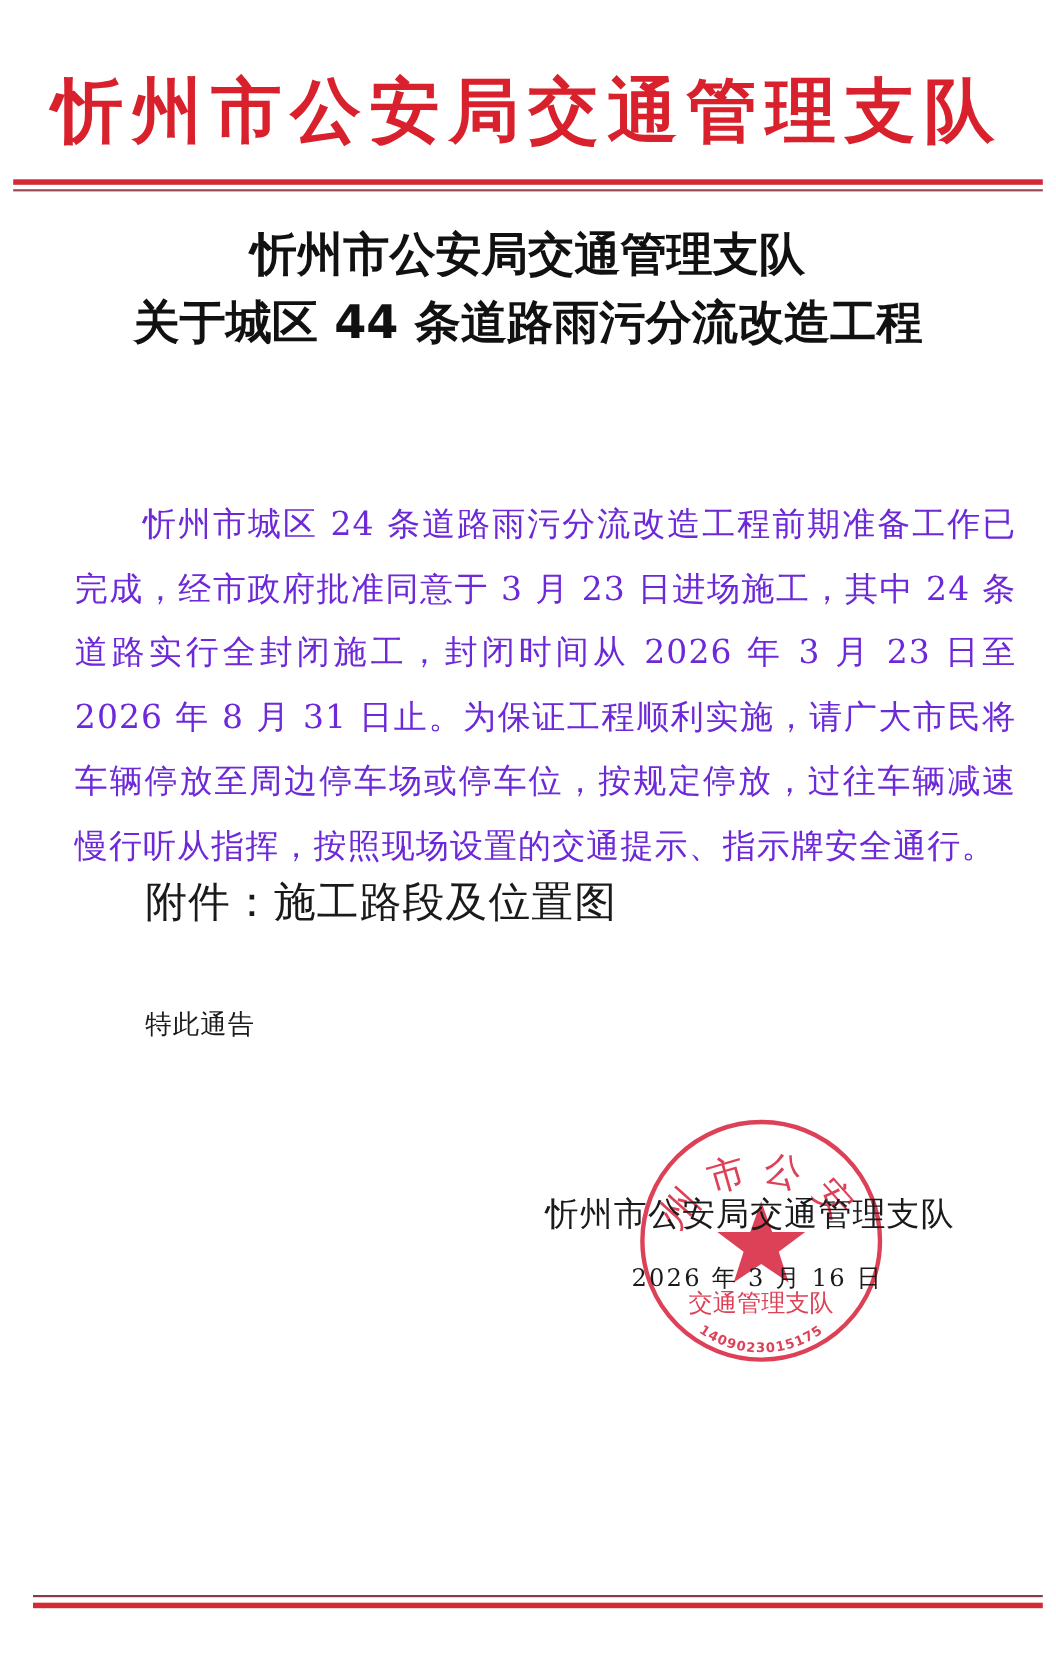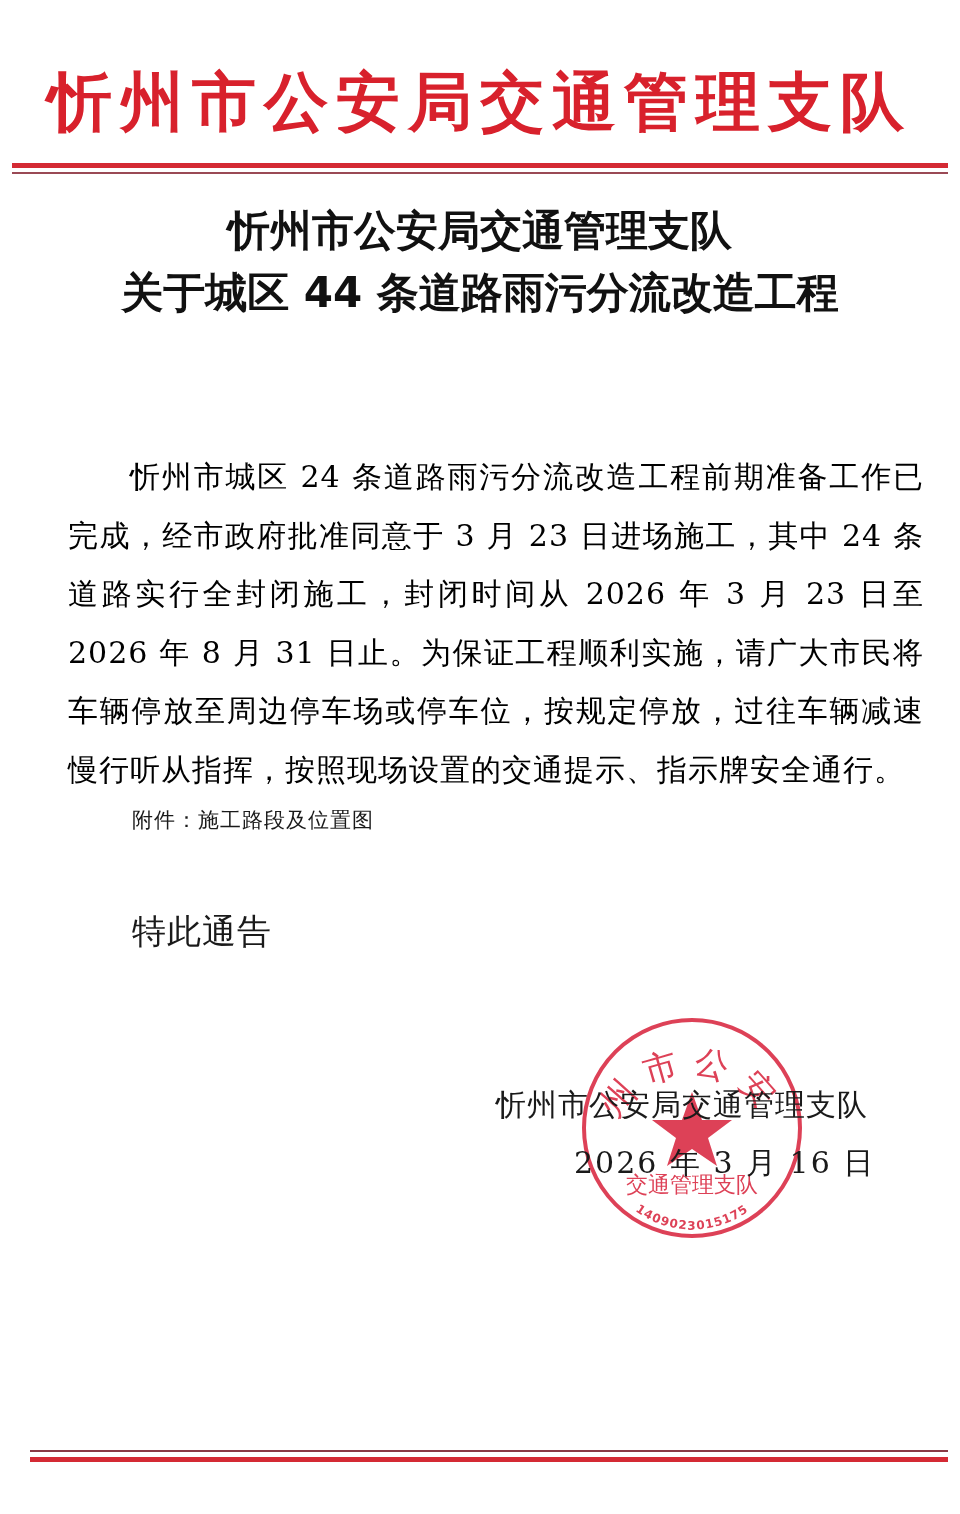--- a/index.html
+++ b/index.html
@@ -7,26 +7,26 @@
          font-family: "DejaVu Serif", "Liberation Serif", serif; color: #1a1a1a; }
   .letterhead { position: absolute; top: 62px; left: 0; width: 960px; text-align: center;
                 font-size: 64px; font-weight: bold; color: #d8212c; letter-spacing: 8px;
                 font-family: "DejaVu Serif", serif; line-height: 80px; }
   .rule-top-thick { position: absolute; left: 12px; width: 936px; top: 163px; height: 5px; background: #d42a34; }
   .rule-top-thin { position: absolute; left: 12px; width: 936px; top: 172px; height: 2px; background: #9a4a55; }
   .title { position: absolute; left: 0; width: 960px; text-align: center; font-size: 42px; font-weight: bold;
            line-height: 62px; top: 200px; font-family: "DejaVu Sans", sans-serif; color: #111; }
   .title div { margin: 0; }
   .body-text { position: absolute; left: 68px; width: 856px; top: 448px; font-size: 30px; line-height: 58.5px;
-               text-align: justify; text-align-last: left; letter-spacing: 1px; color: #000000; }
+               text-align: justify; text-align-last: left; letter-spacing: 1px; color: #6d28d9; }
   .body-text .para { text-indent: 62px; margin: 0; }
-  .attachment { position: absolute; left: 132px; top: 795px; font-size: 21px; line-height: 50px; letter-spacing: 1px; }
-  .closing { position: absolute; left: 132px; top: 906px; font-size: 34px; line-height: 50px; letter-spacing: 1px; }
+  .attachment { position: absolute; left: 132px; top: 795px; font-size: 38px; line-height: 50px; letter-spacing: 1px; }
+  .closing { position: absolute; left: 132px; top: 906px; font-size: 24px; line-height: 50px; letter-spacing: 1px; }
   .signature { position: absolute; left: 496px; top: 1080px; font-size: 30px; line-height: 50px; letter-spacing: 1px; z-index: 2; }
-  .sign-date { position: absolute; left: 574px; top: 1138px; font-size: 30px; line-height: 50px; letter-spacing: 2px; z-index: 2; }
+  .sign-date { position: absolute; left: 574px; top: 1138px; font-size: 22px; line-height: 50px; letter-spacing: 2px; z-index: 2; }
   .stamp { position: absolute; left: 578px; top: 1014px; width: 228px; height: 228px; z-index: 1; opacity: 0.85; }
   .rule-bot-thin { position: absolute; left: 30px; width: 918px; top: 1450px; height: 2px; background: #8a3a45; }
   .rule-bot-thick { position: absolute; left: 30px; width: 918px; top: 1457px; height: 5px; background: #d42a34; }
 </style>
 </head>
 <body>
 
 <div class="letterhead">忻州市公安局交通管理支队</div>
 <div class="rule-top-thick"></div>
 <div class="rule-top-thin"></div>

